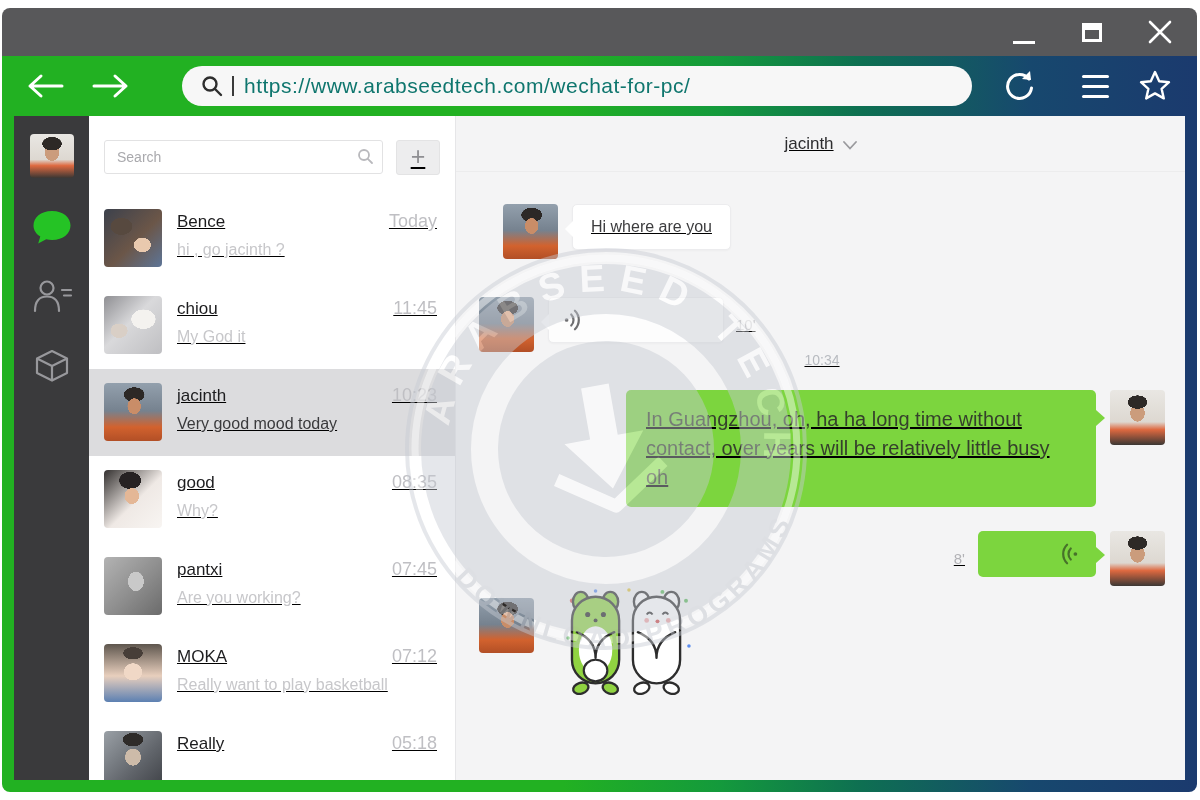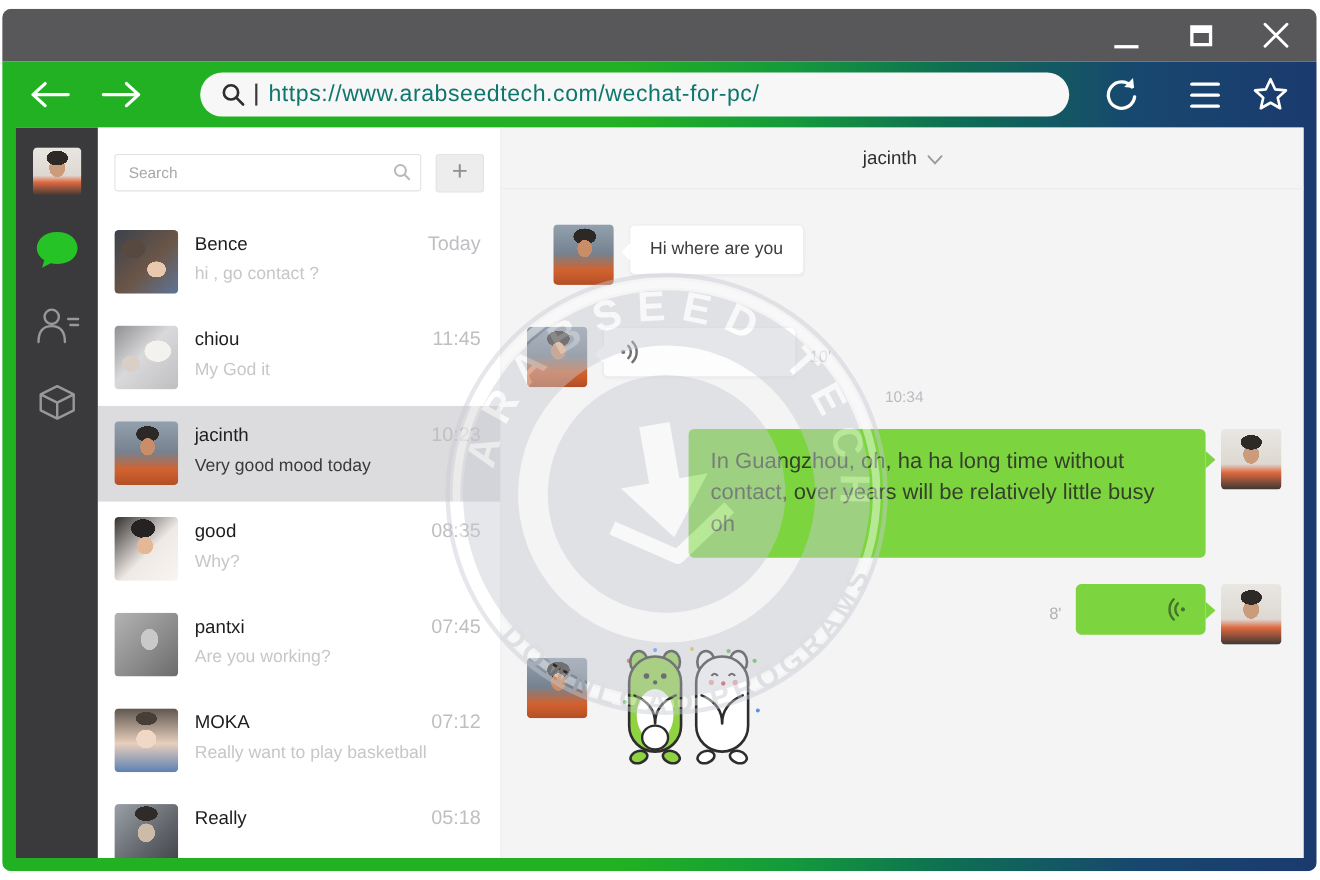--- a/index.html
+++ b/index.html
@@ -27,21 +27,21 @@
   .url-pill { flex:1; height:40px; background:#f7f7f7; border-radius:20px; margin:0 30px 0 52px;
     display:flex; align-items:center; padding:0 18px; overflow:hidden; }
   .url-sep { width:2px; height:20px; background:#3a3a3a; margin:0 10px 0 8px; }
   .url-text { font-size:21px; color:#0f766e; letter-spacing:0.5px; white-space:nowrap; }
   .tool-icon { flex:none; cursor:pointer; }
   .refresh { margin-right:46px; }
   .menu { margin-right:28px; display:flex; flex-direction:column; gap:7px; }
   .menu span { display:block; width:27px; height:3px; background:#fff; border-radius:2px; }
 
   
-  .app-inner { display:flex; height:664px; background:#fff; position:relative; }
+  .app-inner { display:flex; height:664px; background:#fff; position:relative;text-decoration:underline; }
 
   .navrail { width:75px; background:var(--navrail,#3a3a3c); display:flex; flex-direction:column;
     align-items:center; padding-top:18px; gap:31px; flex:none; }
   .rail-avatar { width:44px; height:44px; border-radius:4px; cursor:pointer; }
 
   .avatar { border-radius:4px; flex:none; }
   
   .av-me { background:
       radial-gradient(ellipse 16px 11px at 50% 22%, #2d2926 60%, transparent 61%),
       radial-gradient(ellipse 12px 14px at 50% 42%, #cb9c7c 60%, transparent 61%),
@@ -227,21 +227,21 @@
           <div class="plus-btn">+</div>
         </div>
         <div class="chat-items">
   <div class="chat-item">
     <div class="avatar list-avatar av-bence"></div>
     <div class="chat-meta">
       <div class="chat-row1">
         <span class="chat-name">Bence</span>
         <span class="chat-time">Today</span>
       </div>
-      <div class="chat-preview">hi , go contact ?</div>
+      <div class="chat-preview">hi , go jacinth ?</div>
     </div>
   </div>
 
   <div class="chat-item">
     <div class="avatar list-avatar av-chiou"></div>
     <div class="chat-meta">
       <div class="chat-row1">
         <span class="chat-name">chiou</span>
         <span class="chat-time">11:45</span>
       </div>

